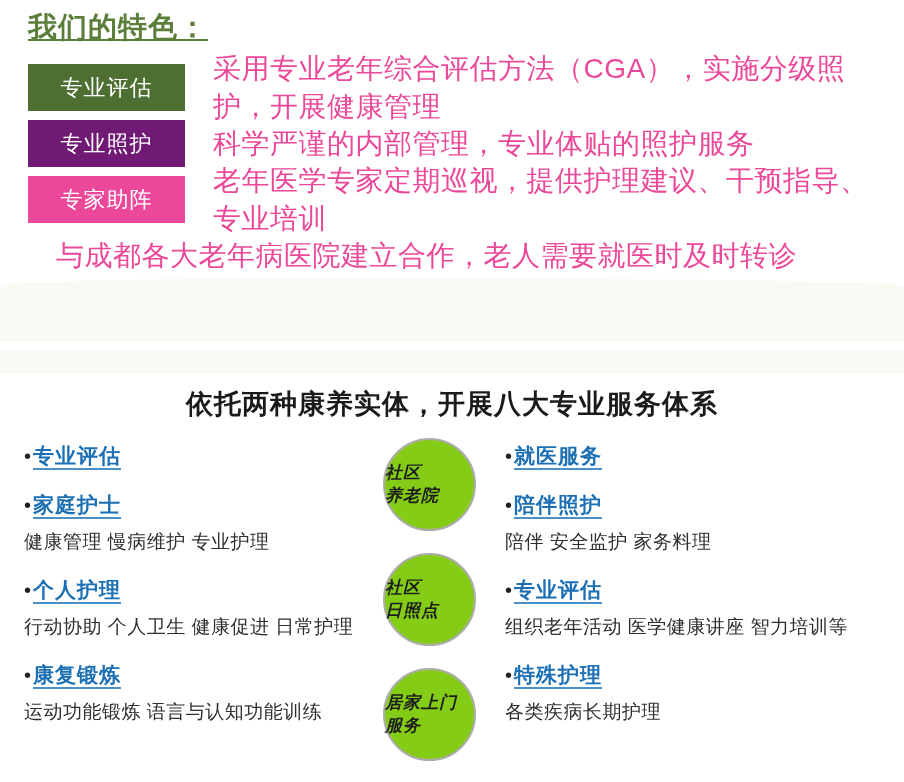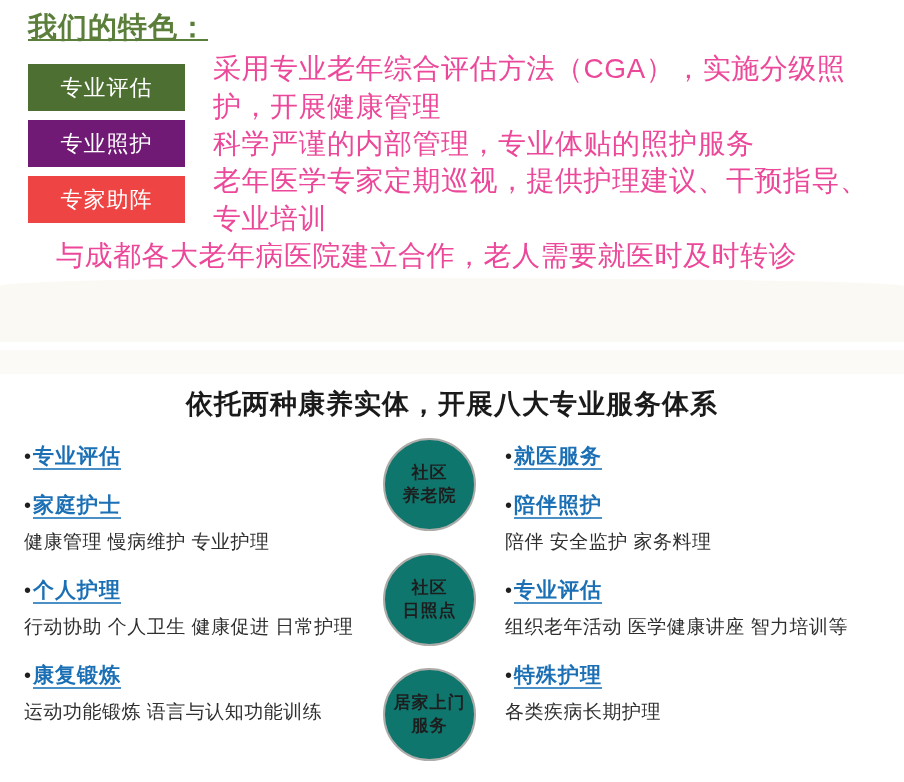--- a/index.html
+++ b/index.html
@@ -76,24 +76,25 @@
     letter-spacing: 1px;
     cursor: pointer;
   }
   .svc-desc { font-size: 19px; color: #2f2f2f; letter-spacing: 0.5px; }
 
   .circles { position: absolute; left: 383px; top: 68px; width: 95px; }
   .entity-circle {
     width: 93px; height: 93px;
     border-radius: 50%;
     border: 2px solid var(--circle_border, #aeaca9);
-    background: #0f766e;
+    background: #84cc16;
     display: flex; flex-direction: column;
-    align-items: center; justify-content: center;
+    align-items: flex-start; justify-content: center;
     text-align: center;
+    font-style: italic;
   }
   .entity-circle + .entity-circle { margin-top: 22px; }
   .entity-line { font-size: 17px; font-weight: bold; color: #1d1d1d; line-height: 1.35; letter-spacing: 1px; }
 </style>
 </head>
 <body>
 
 <div class="page">
 
   <section class="features">
@@ -101,21 +102,21 @@
 
     <div class="feature-row">
       <div class="feature-badge" style="background: rgb(77, 111, 49);">专业评估</div>
       <div class="feature-desc">采用专业老年综合评估方法（CGA），实施分级照护，开展健康管理</div>
     </div>
     <div class="feature-row">
       <div class="feature-badge" style="background: #701a75; text-align: right;">专业照护</div>
       <div class="feature-desc">科学严谨的内部管理，专业体贴的照护服务</div>
     </div>
     <div class="feature-row">
-      <div class="feature-badge" style="background: #ef4444;">专家助阵</div>
+      <div class="feature-badge" style="background: #ec4899;">专家助阵</div>
       <div class="feature-desc">老年医学专家定期巡视，提供护理建议、干预指导、专业培训</div>
     </div>
     <div class="feature-row">
       <div class="feature-desc">与成都各大老年病医院建立合作，老人需要就医时及时转诊</div>
     </div>
   </section>
 
   <div class="band band1"></div>
   <div class="band band2"></div>
 

